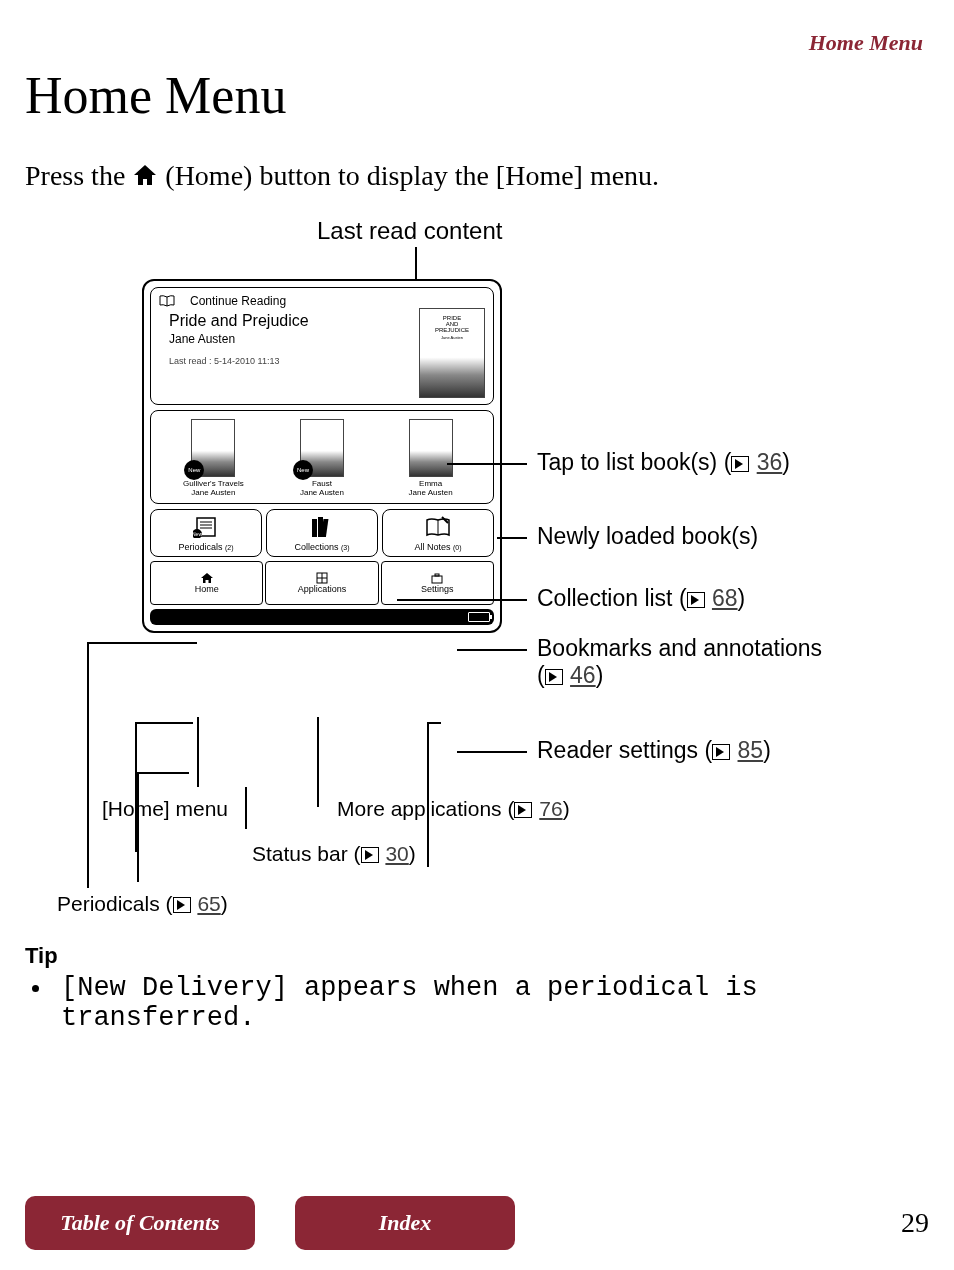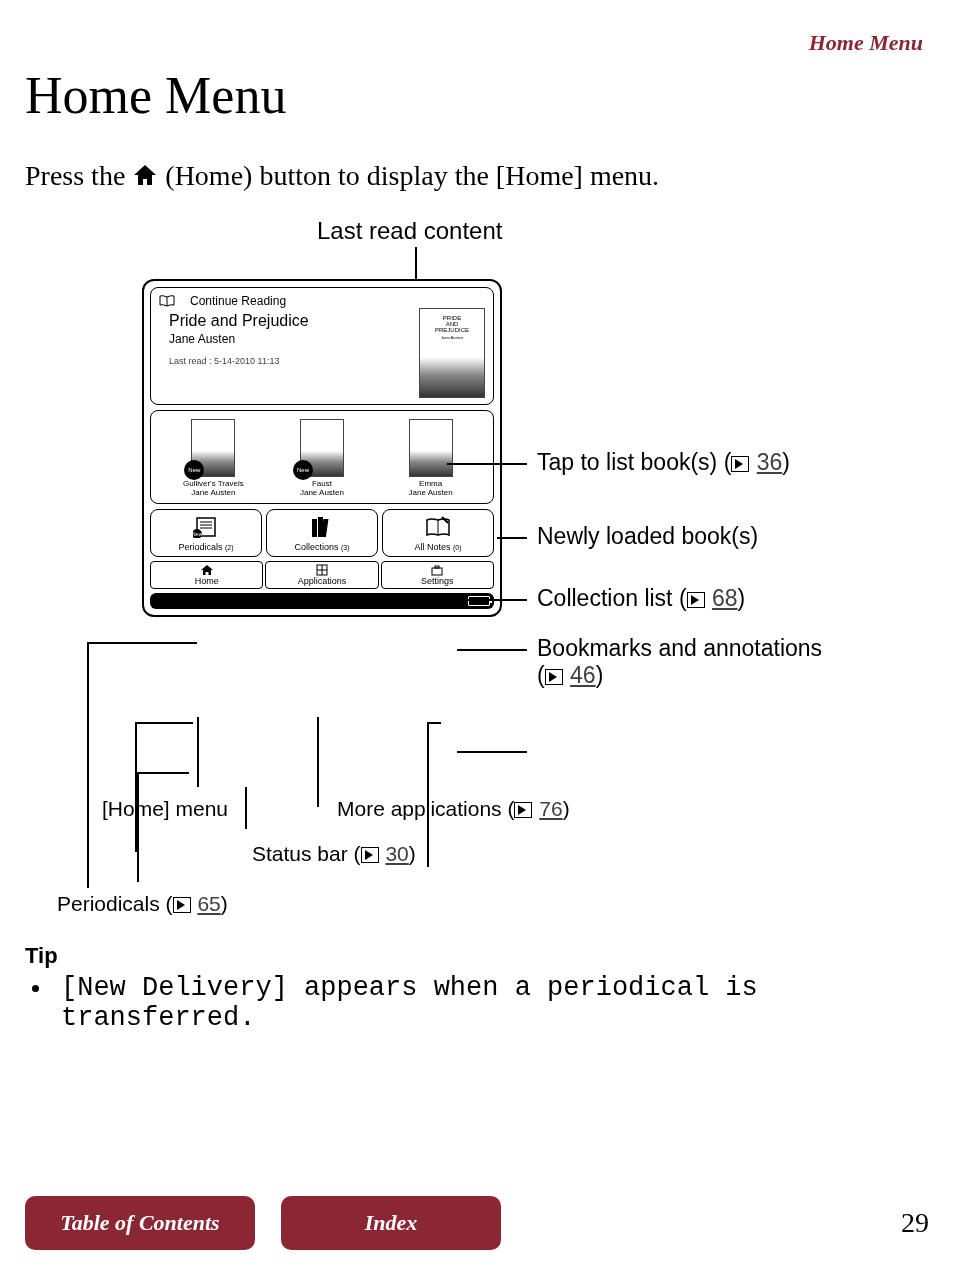--- a/index.html
+++ b/index.html
@@ -129,21 +129,21 @@
   .tile {
     flex: 1; border: 1px solid #000; border-radius: 8px;
     text-align: center; padding: 4px 2px; font-size: 9px;
     display: flex; flex-direction: column; align-items: center; gap: 2px;
     position: relative;
   }
   .tile .icon { height: 26px; display:flex; align-items:center; justify-content:center; }
   .navrow { display: flex; gap: 2px; }
   .navbtn {
     flex: 1; border: 1px solid #000;
-    text-align: center; padding: 2px; font-size: 9px;
+    text-align: center; padding: 10px; font-size: 9px;
     display: flex; flex-direction: column; align-items: center;
     border-radius: 4px;
   }
   .statusbar {
     margin-top: 4px;
     height: 16px;
     background: #000;
     border-radius: 6px;
     display: flex; justify-content: flex-end; align-items: center;
     padding: 0 4px;
@@ -211,21 +211,21 @@
     font-size: 27px;
   }
   .tip-list li { padding-left: 8px; font-family: Liberation Mono, monospace; }
   
   .footer {
     position: absolute;
     bottom: 20px;
     left: 25px; right: 25px;
     display: flex;
     align-items: center;
-    gap: 26px;
+    gap: 40px;
   }
   .pill {
     background: #8b2635;
     color: #fff;
     font-style: italic;
     font-weight: bold;
     font-size: 22px;
     padding: 14px 0;
     border-radius: 10px;
     text-align: center;
@@ -380,20 +380,23 @@
     <span>Tap to list book(s) (</span><span class="ref-icon"></span> <a class="lk">36</a><span>)</span>
   </div>
   <div class="callout-r" style="top:306px; left:510px;">Newly loaded book(s)</div>
   <div class="callout-r" style="top:368px; left:510px;">
     <span>Collection list (</span><span class="ref-icon"></span> <a class="lk">68</a><span>)</span>
   </div>
   <div class="callout-r" style="top:418px; left:510px; white-space:normal; width:320px;">
     <span>Bookmarks and annotations</span><br>
     <span>(</span><span class="ref-icon"></span> <a class="lk">46</a><span>)</span>
   </div>
+  <div class="callout-r" style="top:520px; left:510px;">
+    <span>Reader settings (</span><span class="ref-icon"></span> <a class="lk">85</a><span>)</span>
+  </div>
 
   <div class="leader-v" style="left:170px; top:500px; height:70px;"></div>
   <div class="leader-v" style="left:290px; top:500px; height:90px;"></div>
   <div class="leader-v" style="left:400px; top:505px; height:145px;"></div>
   <div class="leader-v" style="left:108px; top:505px; height:130px;"></div>
   <div class="leader-r" style="left:108px; top:505px; width:58px;"></div>
   <div class="leader-r" style="left:400px; top:505px; width:14px;"></div>
 
   <div class="callout-b" style="top:580px; left:75px;">[Home] menu</div>
   <div class="leader-v" style="left:218px; top:570px; height:42px;"></div>

